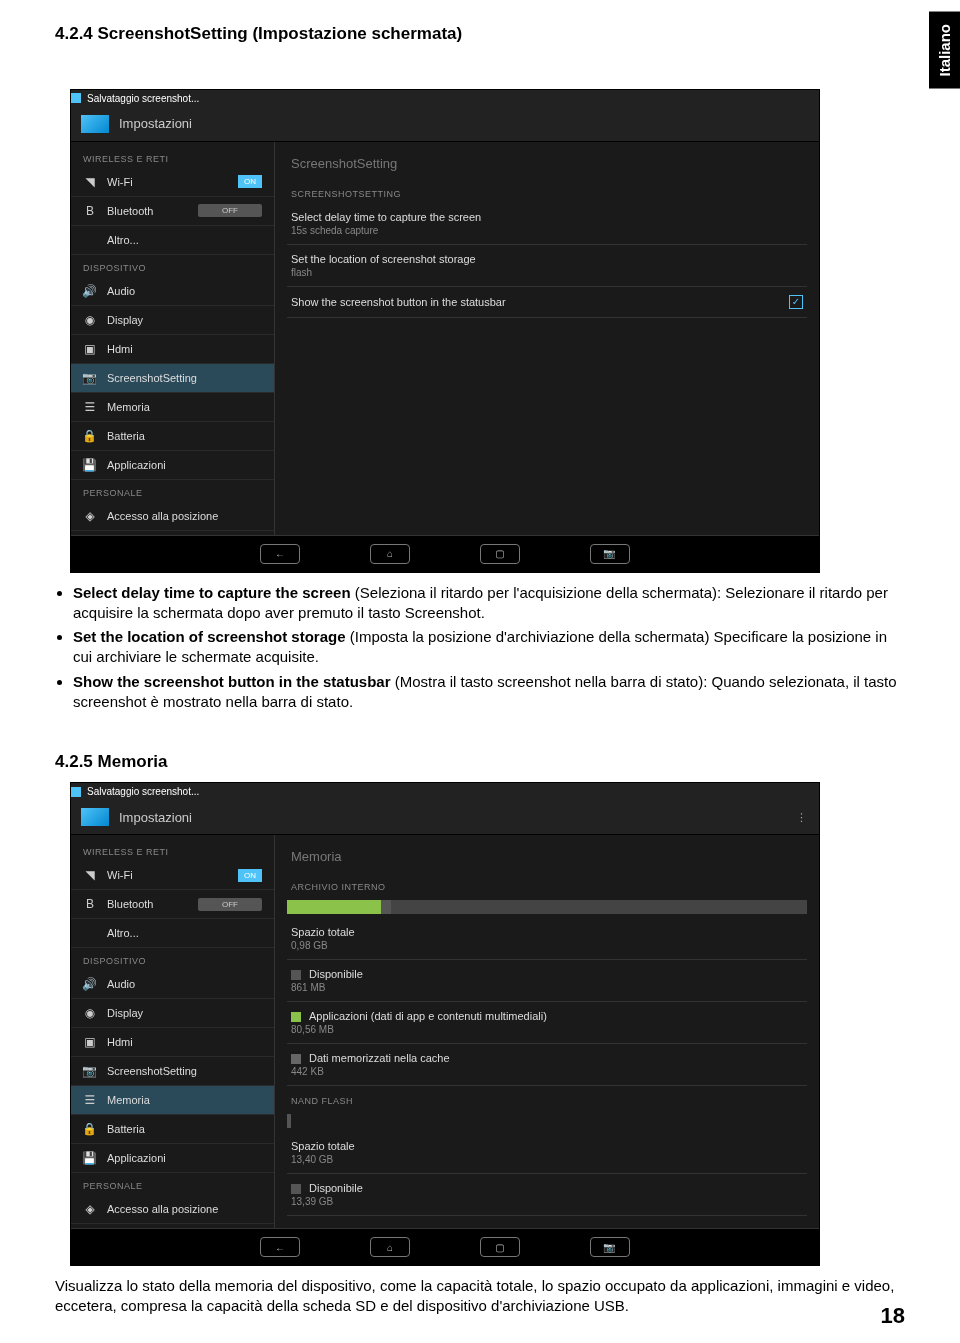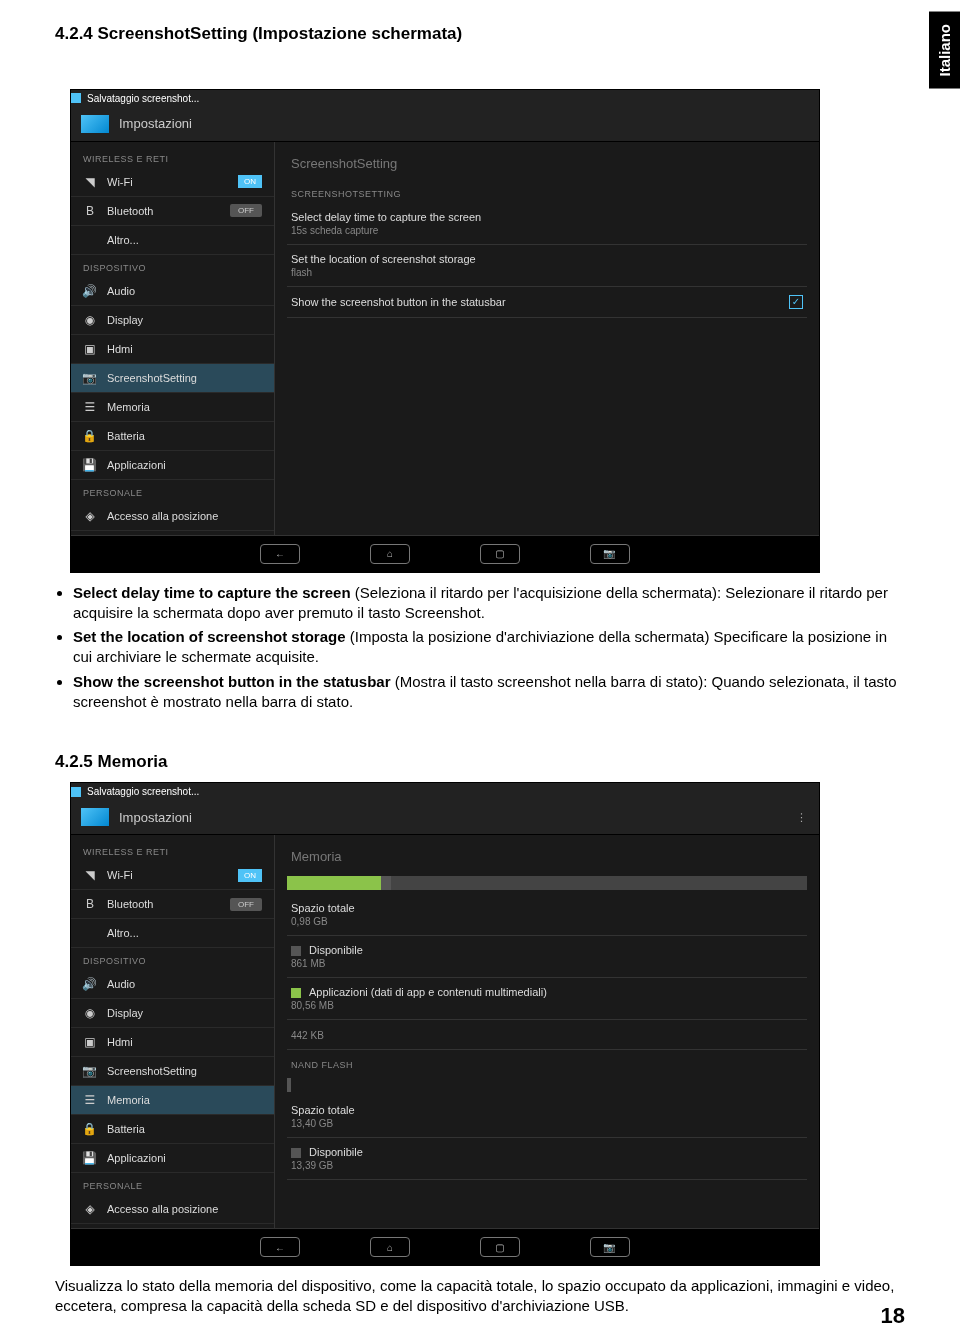--- a/index.html
+++ b/index.html
@@ -15,21 +15,21 @@
 .ss-header .title { color: #ccc; font-size: 13px; }
 .ss-header .dots { margin-left: auto; color: #aaa; letter-spacing: 2px; }
 .ss-body { display: flex; min-height: 300px; }
 .ss-sidebar { width: 204px; border-right: 1px solid #333; padding: 4px 0; }
 .ss-content { flex: 1; padding: 6px 12px; }
 .cat { color: #888; font-size: 9px; padding: 8px 12px 4px 12px; letter-spacing: 0.5px; }
 .row { display: flex; align-items: center; padding: 7px 12px; gap: 10px; border-bottom: 1px solid #2a2a2a; }
 .row .label { flex: 1; color: #ddd; }
 .row.selected { background: #2a4a5a; }
 .toggle-on { background: #4fc3f7; color: #fff; font-size: 8px; padding: 2px 6px; border-radius: 0; }
-.toggle-off { background: #555; color: #ccc; font-size: 8px; padding: 2px 8px; border-radius: 2px; }
+.toggle-off { background: #555; color: #ccc; font-size: 8px; padding: 2px 24px; border-radius: 2px; }
 .icon-slot { width: 14px; height: 14px; display: inline-flex; align-items: center; justify-content: center; color: #ccc; font-size: 12px; }
 .content-title { color: #777; font-size: 13px; padding: 8px 4px; }
 .content-cat { color: #888; font-size: 9px; padding: 10px 4px 4px 4px; letter-spacing: 0.5px; }
 .content-row { padding: 8px 4px; border-bottom: 1px solid #333; display: flex; align-items: center; }
 .content-row .txt { flex: 1; }
 .content-row .main { color: #ddd; font-size: 11px; }
 .content-row .sub { color: #888; font-size: 10px; margin-top: 2px; }
 .check { width: 14px; height: 14px; border: 1px solid #4fc3f7; display: inline-flex; align-items: center; justify-content: center; color: #4fc3f7; font-size: 10px; }
 .bar { height: 14px; display: flex; margin: 4px 0; background: #444; width: 100%; }
 .bar .seg-a { background: #8bc34a; width: 18%; }
@@ -209,20 +209,21 @@
         <span class="label">Applicazioni</span>
       </div>
       <div class="cat">PERSONALE</div>
       <div class="row">
         <span class="icon-slot">◈</span>
         <span class="label">Accesso alla posizione</span>
       </div>
     </div>
     <div class="ss-content">
       <div class="content-title">Memoria</div>
+      <div class="content-cat">ARCHIVIO INTERNO</div>
       <div class="bar">
           <div class="seg-a"></div>
           <div class="seg-b"></div>
         </div>
       <div class="content-row">
         <div class="txt">
           <div class="main">Spazio totale</div>
           <div class="sub">0,98 GB</div>
         </div>
       </div>
@@ -233,20 +234,21 @@
         </div>
       </div>
       <div class="content-row">
         <div class="txt">
           <div class="main"><span class="color-chip" style="background:#8bc34a"></span><span>Applicazioni (dati di app e contenuti multimediali)</span></div>
           <div class="sub">80,56 MB</div>
         </div>
       </div>
       <div class="content-row">
         <div class="txt">
+          <div class="main"><span class="color-chip" style="background:#666"></span><span>Dati memorizzati nella cache</span></div>
           <div class="sub">442 KB</div>
         </div>
       </div>
       <div class="content-cat">NAND FLASH</div>
       <div class="bar2"></div>
       <div class="content-row">
         <div class="txt">
           <div class="main">Spazio totale</div>
           <div class="sub">13,40 GB</div>
         </div>

